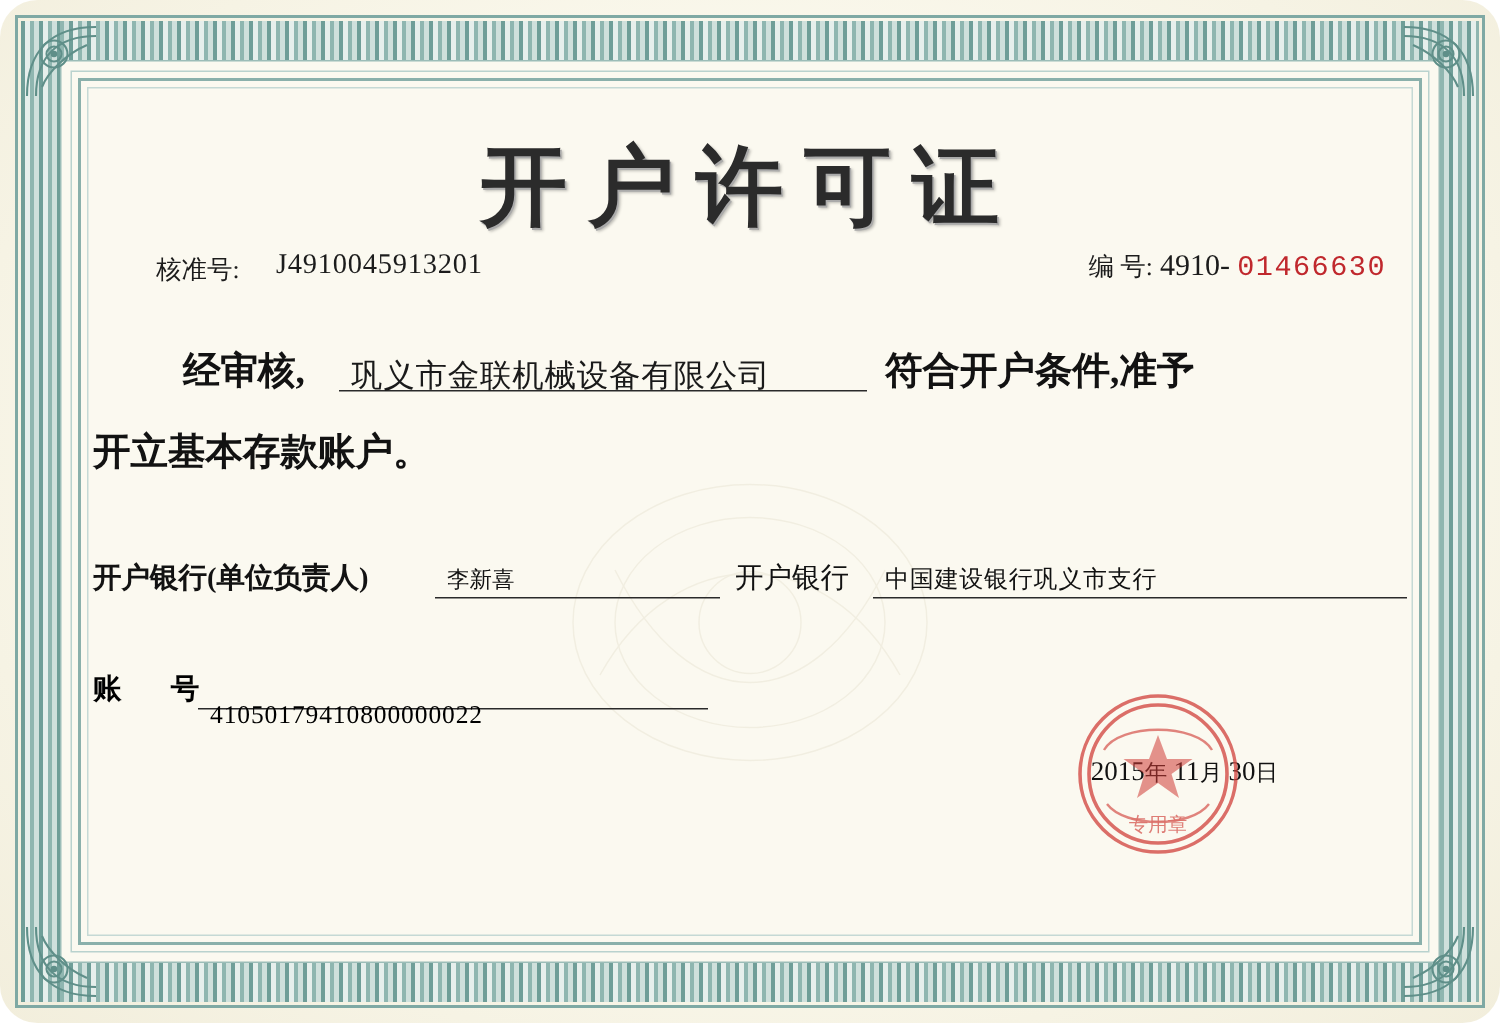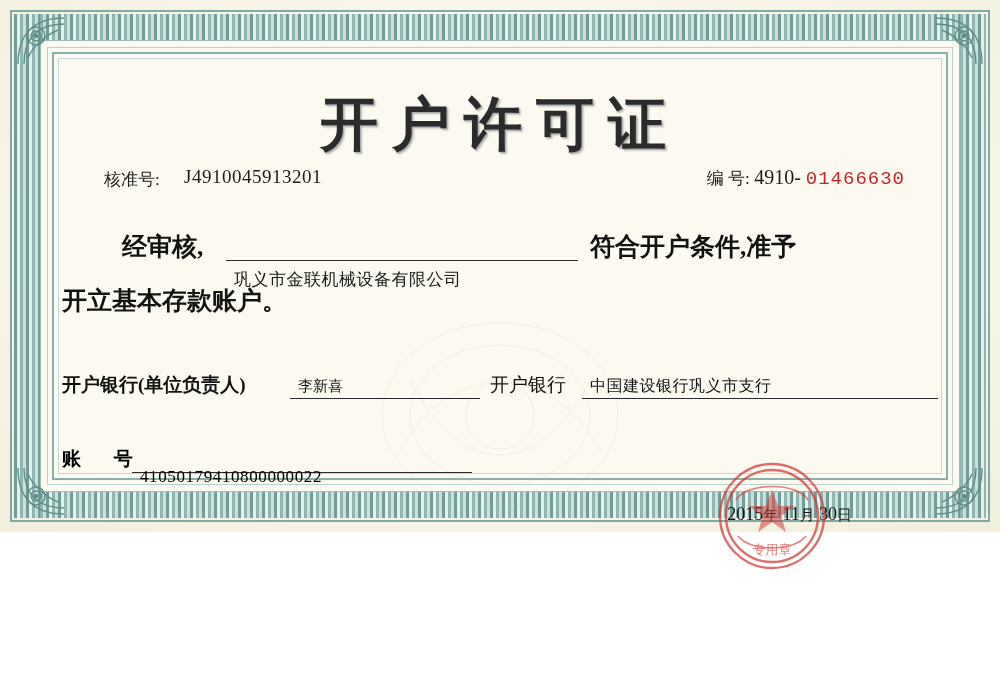--- a/index.html
+++ b/index.html
@@ -11,24 +11,25 @@
     width: 1000px;
     height: 682px;
     font-family: "Liberation Serif", serif;
     overflow: hidden;
   }
 
   
   #certificate {
     position: relative;
     width: 1000px;
-    height: 532px;
+    height: 682px;
     background:
       radial-gradient(ellipse at 50% 45%, #fdfcf4 0%, #fbf9ee 45%, #f6f3e4 75%, #f2eedc 100%);
     box-sizing: border-box;
+    border-radius: 25px;
   }
 
   
   .border-band {
     position: absolute;
     box-sizing: border-box;
     pointer-events: none;
   }
   .band-outer {
     left: 10px; top: 10px; right: 10px; bottom: 10px;
@@ -108,21 +109,21 @@
     font-weight: bold;
     letter-spacing: 14px;
     color: #2b2b2b;
     text-shadow: 1px 1px 0 #aaa, 2px 2px 2px rgba(0,0,0,0.25);
   }
 
   .row-approval {
     position: absolute;
     top: 104px;
     left: 42px;
-    right: 31px;
+    right: 12px;
     height: 26px;
     font-size: 18px;
     color: #1c1c1c;
     text-align: right;
   }
   .approval-label {
     position: absolute;
     left: 0; top: 2px;
     font-size: 17px;
   }
@@ -165,25 +166,24 @@
     left: 164px;
     top: 0;
     width: 352px;
     height: 30px;
     border-bottom: 1px solid #2a2a2a;
   }
   .para1 .company {
     position: absolute;
     left: 172px;
     top: 6px;
-    font-size: 17px;
+    font-size: 21px;
     font-weight: normal;
     color: #1a1a1a;
     letter-spacing: 0.5px;
-    margin-top: 32px;
   }
   .para1 .p-tail {
     position: absolute;
     left: 528px;
     top: 0;
   }
   .para2 {
     position: absolute;
     top: 222px;
     left: 0;

